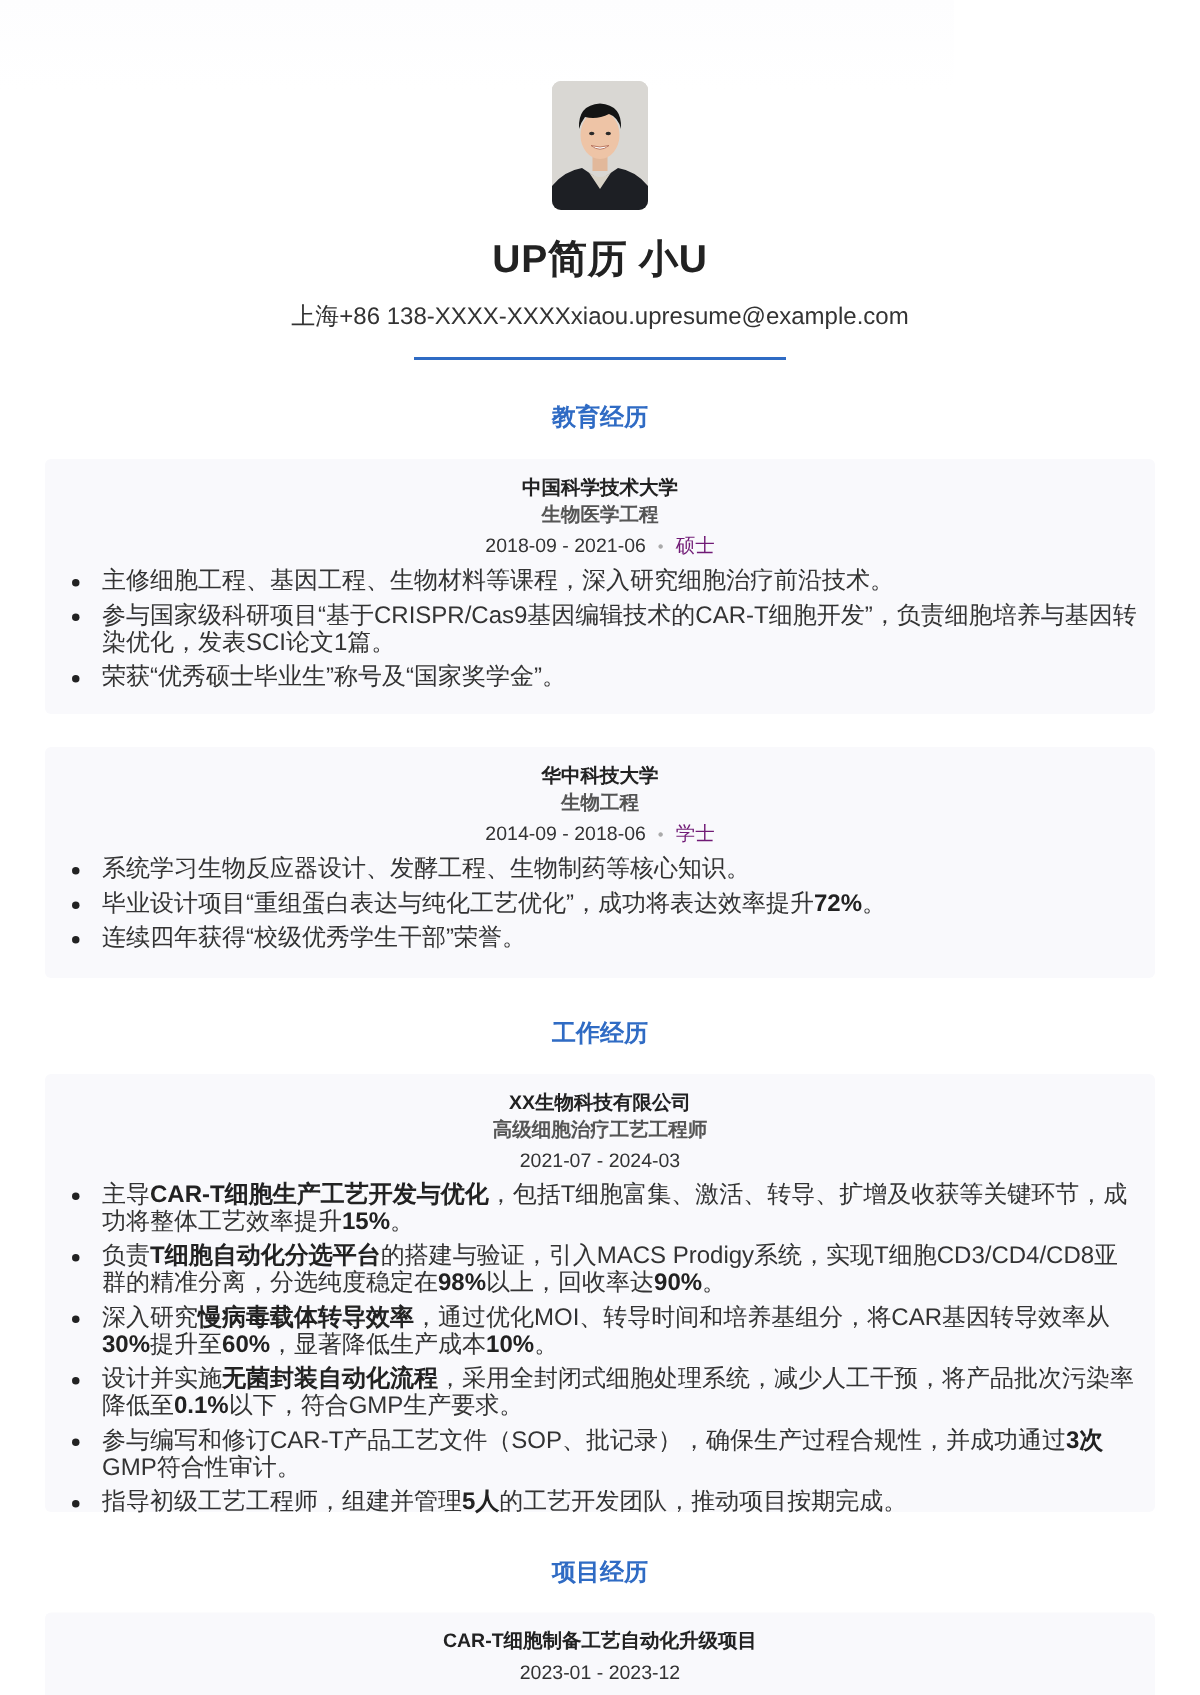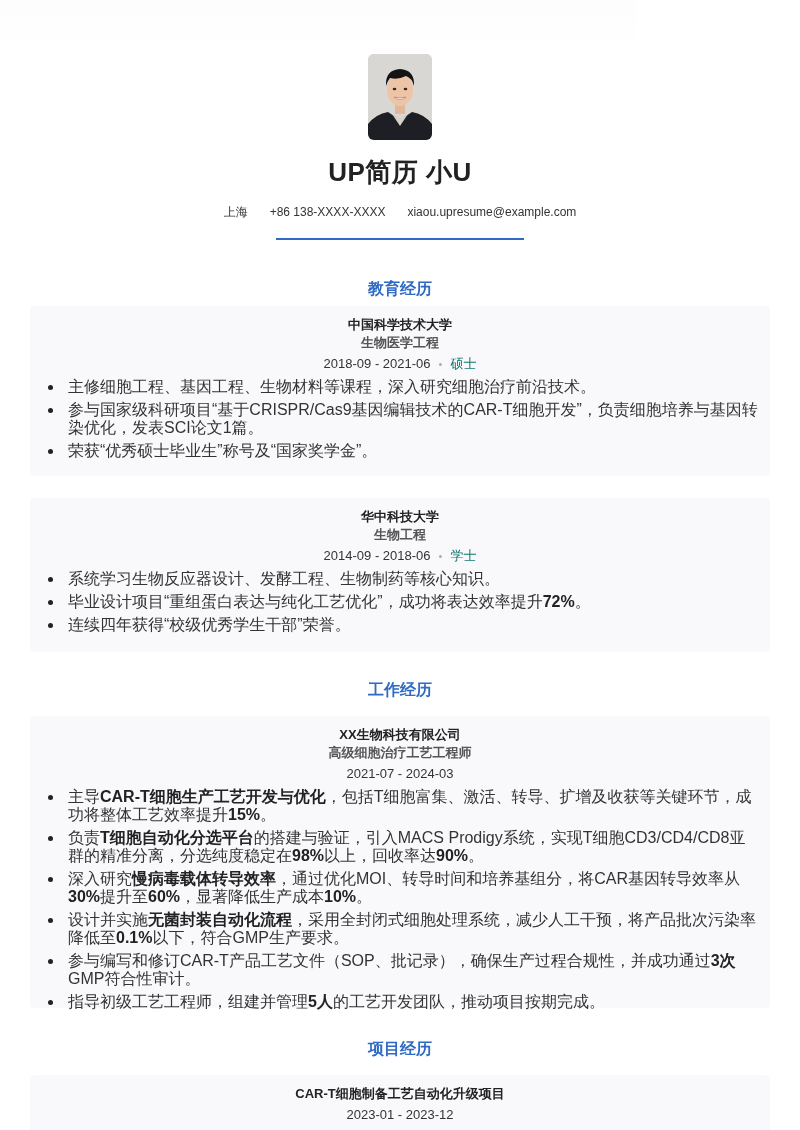--- a/index.html
+++ b/index.html
@@ -40,22 +40,21 @@
       color: #222222;
       letter-spacing: 0.5px;
       line-height: 36px;
     }
     .contacts {
       position: absolute;
       left: 0; top: 204px;
       width: 800px;
       display: flex;
       justify-content: center;
-      gap: 22px;
-      font-size: 12px;
+      font-size: 16px;
       color: #333333;
       line-height: 16px;
     }
     .divider {
       position: absolute;
       left: 276px; top: 238px;
       width: 248px; height: 2px;
       background: #2f6bc4;
     }
     .section-title {
@@ -94,21 +93,21 @@
       font-size: 13px;
       color: #333333;
       line-height: 20px;
       margin-top: 2px;
     }
     .card-meta .sep {
       color: #aaaaaa;
       margin: 0 8px;
       font-size: 11px;
     }
-    .card-meta .degree { color: #0f766e; }
+    .card-meta .degree { color: #701a75; }
     ul.bullets {
       list-style: none;
       margin-top: 4px;
       padding-left: 38px;
       padding-right: 12px;
     }
     ul.bullets li {
       position: relative;
       font-size: 16px;
       line-height: 18px;
@@ -148,21 +147,21 @@
   <div class="name">UP简历 小U</div>
 
   <div class="contacts">
     <span>上海</span>
     <span>+86 138-XXXX-XXXX</span>
     <span>xiaou.upresume@example.com</span>
   </div>
 
   <div class="divider"></div>
 
-  <div class="section-title" style="top:268px;margin-top:10px;">教育经历</div>
+  <div class="section-title" style="top:268px;">教育经历</div>
 
   <div class="card" style="top:306px; height:170px; padding-top:10px;">
     <div class="card-title">中国科学技术大学</div>
     <div class="card-sub">生物医学工程</div>
     <div class="card-meta">
       <span>2018-09 - 2021-06</span><span class="sep">•</span><span class="degree">硕士</span>
     </div>
     <ul class="bullets">
         <li><span>主修细胞工程、基因工程、生物材料等课程，深入研究细胞治疗前沿技术。</span></li>
         <li><span>参与国家级科研项目“基于CRISPR/Cas9基因编辑技术的CAR-T细胞开发”，负责细胞培养与基因转染优化，发表SCI论文1篇。</span></li>
@@ -192,20 +191,20 @@
     <ul class="bullets">
         <li><span>主导</span><b>CAR-T细胞生产工艺开发与优化</b><span>，包括T细胞富集、激活、转导、扩增及收获等关键环节，成功将整体工艺效率提升</span><b>15%</b><span>。</span></li>
         <li><span>负责</span><b>T细胞自动化分选平台</b><span>的搭建与验证，引入MACS Prodigy系统，实现T细胞CD3/CD4/CD8亚群的精准分离，分选纯度稳定在</span><b>98%</b><span>以上，回收率达</span><b>90%</b><span>。</span></li>
         <li><span>深入研究</span><b>慢病毒载体转导效率</b><span>，通过优化MOI、转导时间和培养基组分，将CAR基因转导效率从</span><b>30%</b><span>提升至</span><b>60%</b><span>，显著降低生产成本</span><b>10%</b><span>。</span></li>
         <li><span>设计并实施</span><b>无菌封装自动化流程</b><span>，采用全封闭式细胞处理系统，减少人工干预，将产品批次污染率降低至</span><b>0.1%</b><span>以下，符合GMP生产要求。</span></li>
         <li><span>参与编写和修订CAR-T产品工艺文件（SOP、批记录），确保生产过程合规性，并成功通过</span><b>3次</b><span>GMP符合性审计。</span></li>
         <li><span>指导初级工艺工程师，组建并管理</span><b>5人</b><span>的工艺开发团队，推动项目按期完成。</span></li>
       </ul>
   </div>
 
-  <div class="section-title" style="top:1038px;">项目经历</div>
+  <div class="section-title" style="top:1038px;font-family:Liberation Mono, monospace;">项目经历</div>
 
   <div class="card" style="top:1075px; height:70px; padding-top:10px;">
     <div class="card-title">CAR-T细胞制备工艺自动化升级项目</div>
     <div class="card-meta">2023-01 - 2023-12</div>
   </div>
 
 </div>
 
 </body></html>

